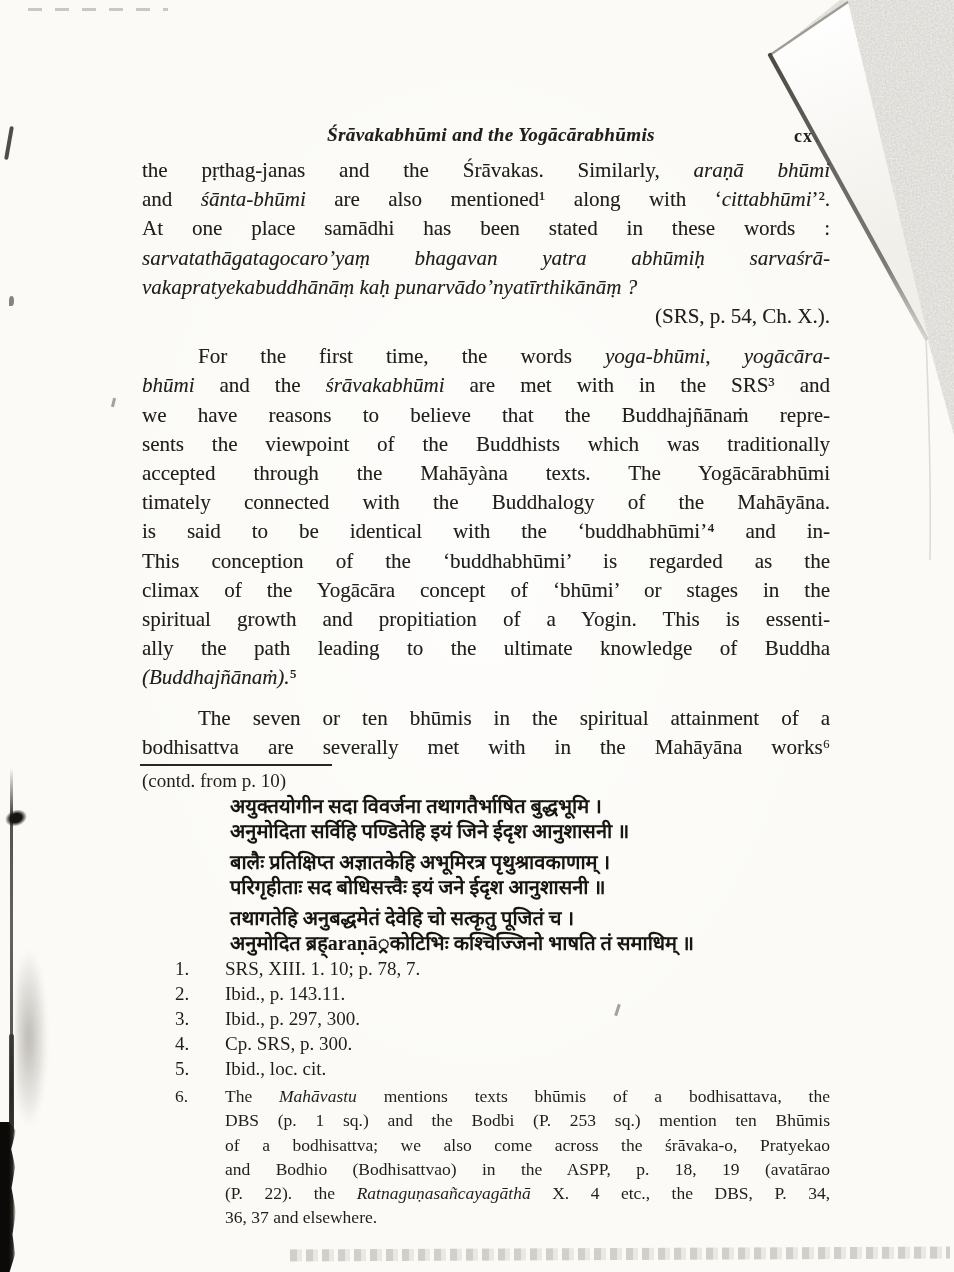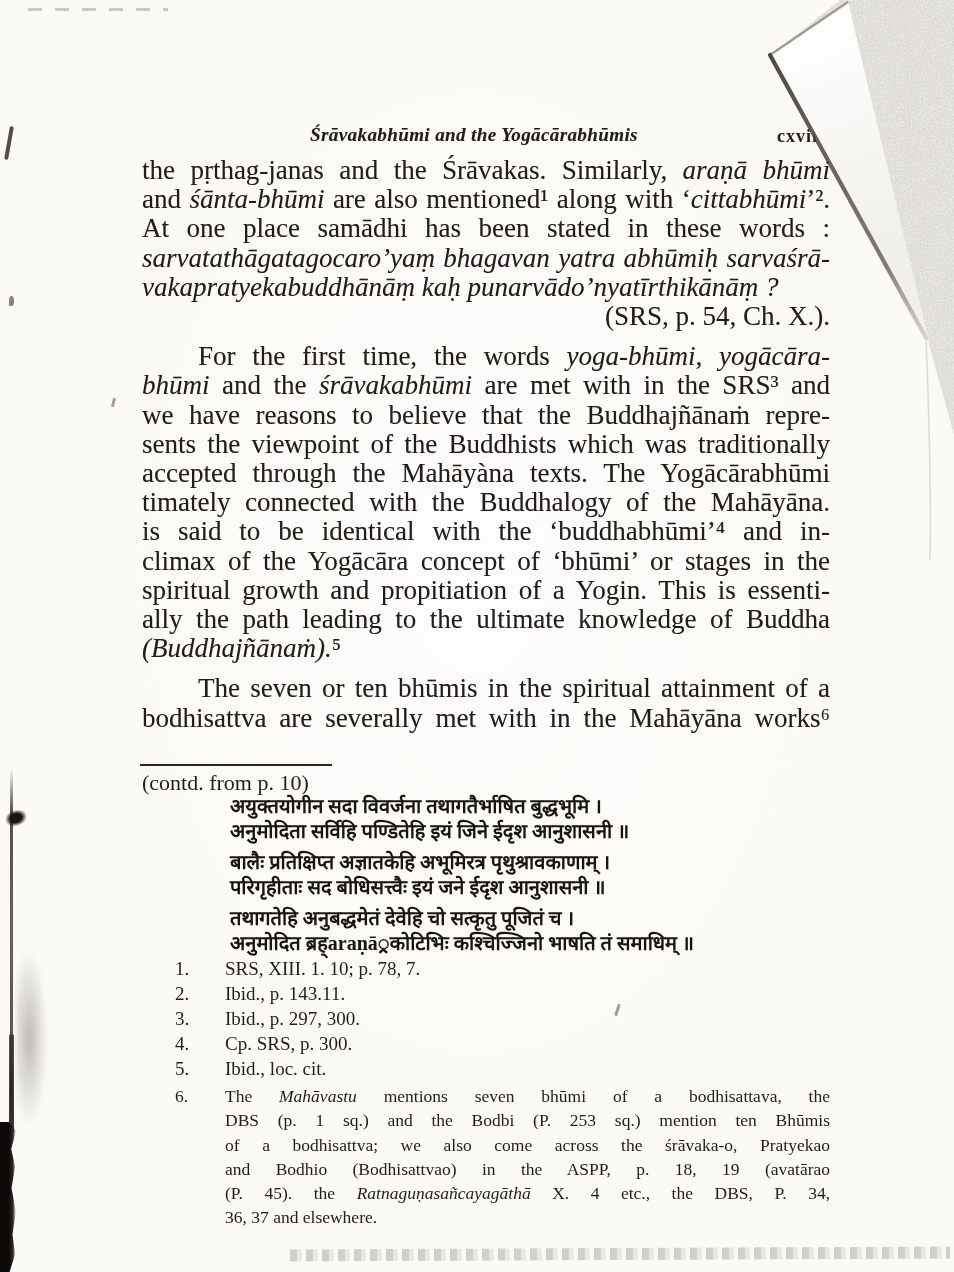--- a/index.html
+++ b/index.html
@@ -6,33 +6,33 @@
   .page{
     position:relative;width:954px;height:1272px;margin:0 auto;
     background:#fbfaf6;
     background-image:radial-gradient(ellipse at 50% 45%, rgba(255,255,255,.6) 0%, rgba(255,255,255,0) 60%);
     overflow:hidden;
     font-family:"Liberation Serif","DejaVu Serif",serif;
     color:#211e1a;
   }
   .it{font-style:italic;}
   
-  .header{position:absolute;top:124px;left:130px;width:688px;height:26px;font-size:19px;}
+  .header{position:absolute;top:124px;left:147px;width:688px;height:26px;font-size:19px;}
   .htitle{display:block;text-align:center;font-style:italic;font-weight:700;letter-spacing:.4px;text-shadow:.3px .3px 0 rgba(30,25,20,.35);}
   .pagenum{position:absolute;right:0;top:2px;font-size:18px;font-weight:700;letter-spacing:1px;}
   
-  .main{position:absolute;top:156px;left:142px;width:688px;font-size:27px;line-height:29.2px;text-shadow:.25px .25px 0 rgba(35,30,25,.32);}
+  .main{position:absolute;top:156px;left:142px;width:688px;font-size:21px;line-height:29.2px;text-shadow:.25px .25px 0 rgba(35,30,25,.32);}
   .para{margin:0 0 11px 0;}
   .line{text-align:justify;text-align-last:justify;white-space:normal;}
   .line.nj{text-align-last:left;}
   .line.rt{text-align:left;text-align-last:right;}
   .line.ind{text-indent:56px;}
   
   .fnrule{position:absolute;top:764px;left:140px;width:192px;height:2px;background:#2a2620;}
-  .contd{position:absolute;top:770px;left:142px;font-size:22px;}
+  .contd{position:absolute;top:770px;left:142px;font-size:19px;}
   .verses{position:absolute;top:794px;left:230px;width:540px;font-size:20px;line-height:25px;font-weight:600;color:#18150f;}
   .couplet{margin:0 0 6px 0;}
   .notes{position:absolute;top:958px;left:142px;width:688px;font-size:19px;line-height:22px;}
   .note{position:relative;padding-left:83px;margin-bottom:3px;min-height:22px;}
   .note .num, .note6 .num{position:absolute;left:33px;top:0;}
   .note6{position:absolute;top:1084px;left:142px;width:688px;font-size:17.5px;line-height:24.3px;}
   .note6 .fline{margin-left:83px;width:605px;text-align:justify;text-align-last:justify;}
   .note6 .fline.nj{text-align-last:left;}
   
   .artifact{position:absolute;pointer-events:none;}
@@ -73,20 +73,21 @@
       <div class="line rt"><span>(SRS, p. 54, Ch. X.).</span></div>
     </div>
     <div class="para">
       <div class="line ind"><span>For the first time, the words </span><span class="it">yoga-bhūmi</span><span>, </span><span class="it">yogācāra-</span></div>
       <div class="line"><span class="it">bhūmi</span><span> and the </span><span class="it">śrāvakabhūmi</span><span> are met with in the SRS³ and</span></div>
       <div class="line"><span>we have reasons to believe that the Buddhajñānaṁ repre-</span></div>
       <div class="line"><span>sents the viewpoint of the Buddhists which was traditionally</span></div>
       <div class="line"><span>accepted through the Mahāyàna texts.  The Yogācārabhūmi</span></div>
       <div class="line"><span>timately connected with the Buddhalogy of the Mahāyāna.</span></div>
       <div class="line"><span>is said to be identical with the ‘buddhabhūmi’⁴ and in-</span></div>
+      <div class="line"><span>This conception of the ‘buddhabhūmi’ is regarded as the</span></div>
       <div class="line"><span>climax of the Yogācāra concept of ‘bhūmi’ or stages in the</span></div>
       <div class="line"><span>spiritual growth and propitiation of a Yogin.  This is essenti-</span></div>
       <div class="line"><span>ally the path leading to the ultimate knowledge of Buddha</span></div>
       <div class="line nj"><span class="it">(Buddhajñānaṁ).</span><span>⁵</span></div>
     </div>
     <div class="para">
       <div class="line ind"><span>The seven or ten bhūmis in the spiritual attainment of a</span></div>
       <div class="line"><span>bodhisattva are severally met with in the Mahāyāna  works⁶</span></div>
     </div>
   </div>
@@ -127,25 +128,25 @@
       <span class="txt">Cp. SRS, p. 300.</span>
     </div>
     <div class="note">
       <span class="num">5.</span>
       <span class="txt">Ibid., loc. cit.</span>
     </div>
   </div>
 
   <div class="note6">
     <span class="num">6.</span>
-    <div class="fline"><span>The </span><span class="it">Mahāvastu</span><span> mentions seven bhūmi of a bodhisattava, the</span></div>
+    <div class="fline"><span>The </span><span class="it">Mahāvastu</span><span> mentions texts bhūmis of a bodhisattava, the</span></div>
     <div class="fline"><span>DBS (p. 1 sq.) and the Bodbi (P. 253 sq.) mention ten Bhūmis</span></div>
     <div class="fline"><span>of a bodhisattva; we also come across the śrāvaka-o, Pratyekao</span></div>
     <div class="fline"><span>and Bodhio (Bodhisattvao) in the ASPP, p. 18, 19 (avatārao</span></div>
-    <div class="fline"><span>(P. 45). the </span><span class="it">Ratnaguṇasañcayagāthā</span><span> X. 4 etc., the DBS, P. 34,</span></div>
+    <div class="fline"><span>(P. 22). the </span><span class="it">Ratnaguṇasañcayagāthā</span><span> X. 4 etc., the DBS, P. 34,</span></div>
     <div class="fline nj"><span>36, 37 and elsewhere.</span></div>
   </div>
 
   <svg class="artifact corner-svg" viewBox="0 0 214 580" xmlns="http://www.w3.org/2000/svg">
     <defs>
       <filter id="speck" x="-10%" y="-10%" width="120%" height="120%">
         <feTurbulence type="fractalNoise" baseFrequency="0.55" numOctaves="3" seed="7" result="t"></feTurbulence>
         <feColorMatrix in="t" type="matrix" values="0 0 0 0 0.50  0 0 0 0 0.49  0 0 0 0 0.46  0 0 0 0.85 0" result="c"></feColorMatrix>
         <feComposite in="c" in2="SourceAlpha" operator="in"></feComposite>
       </filter>

